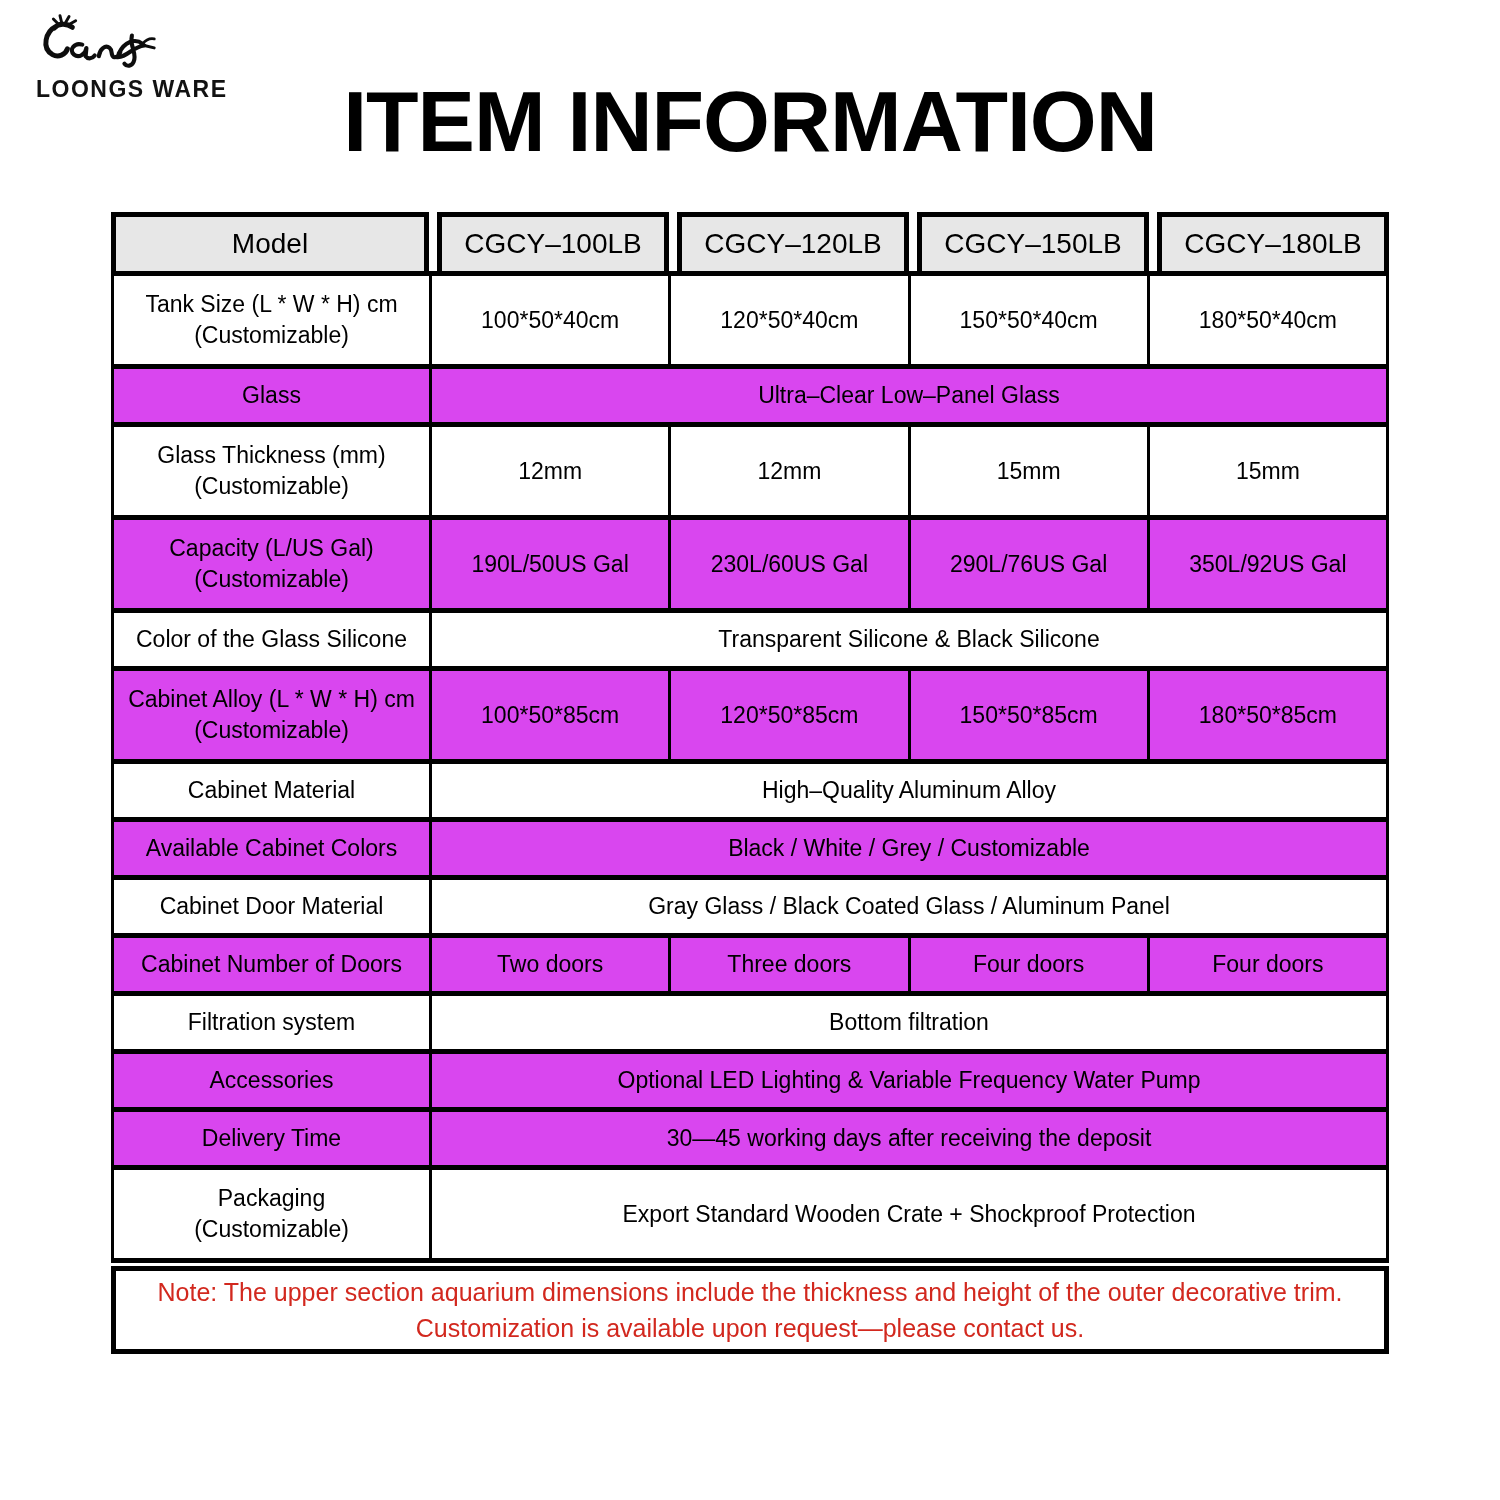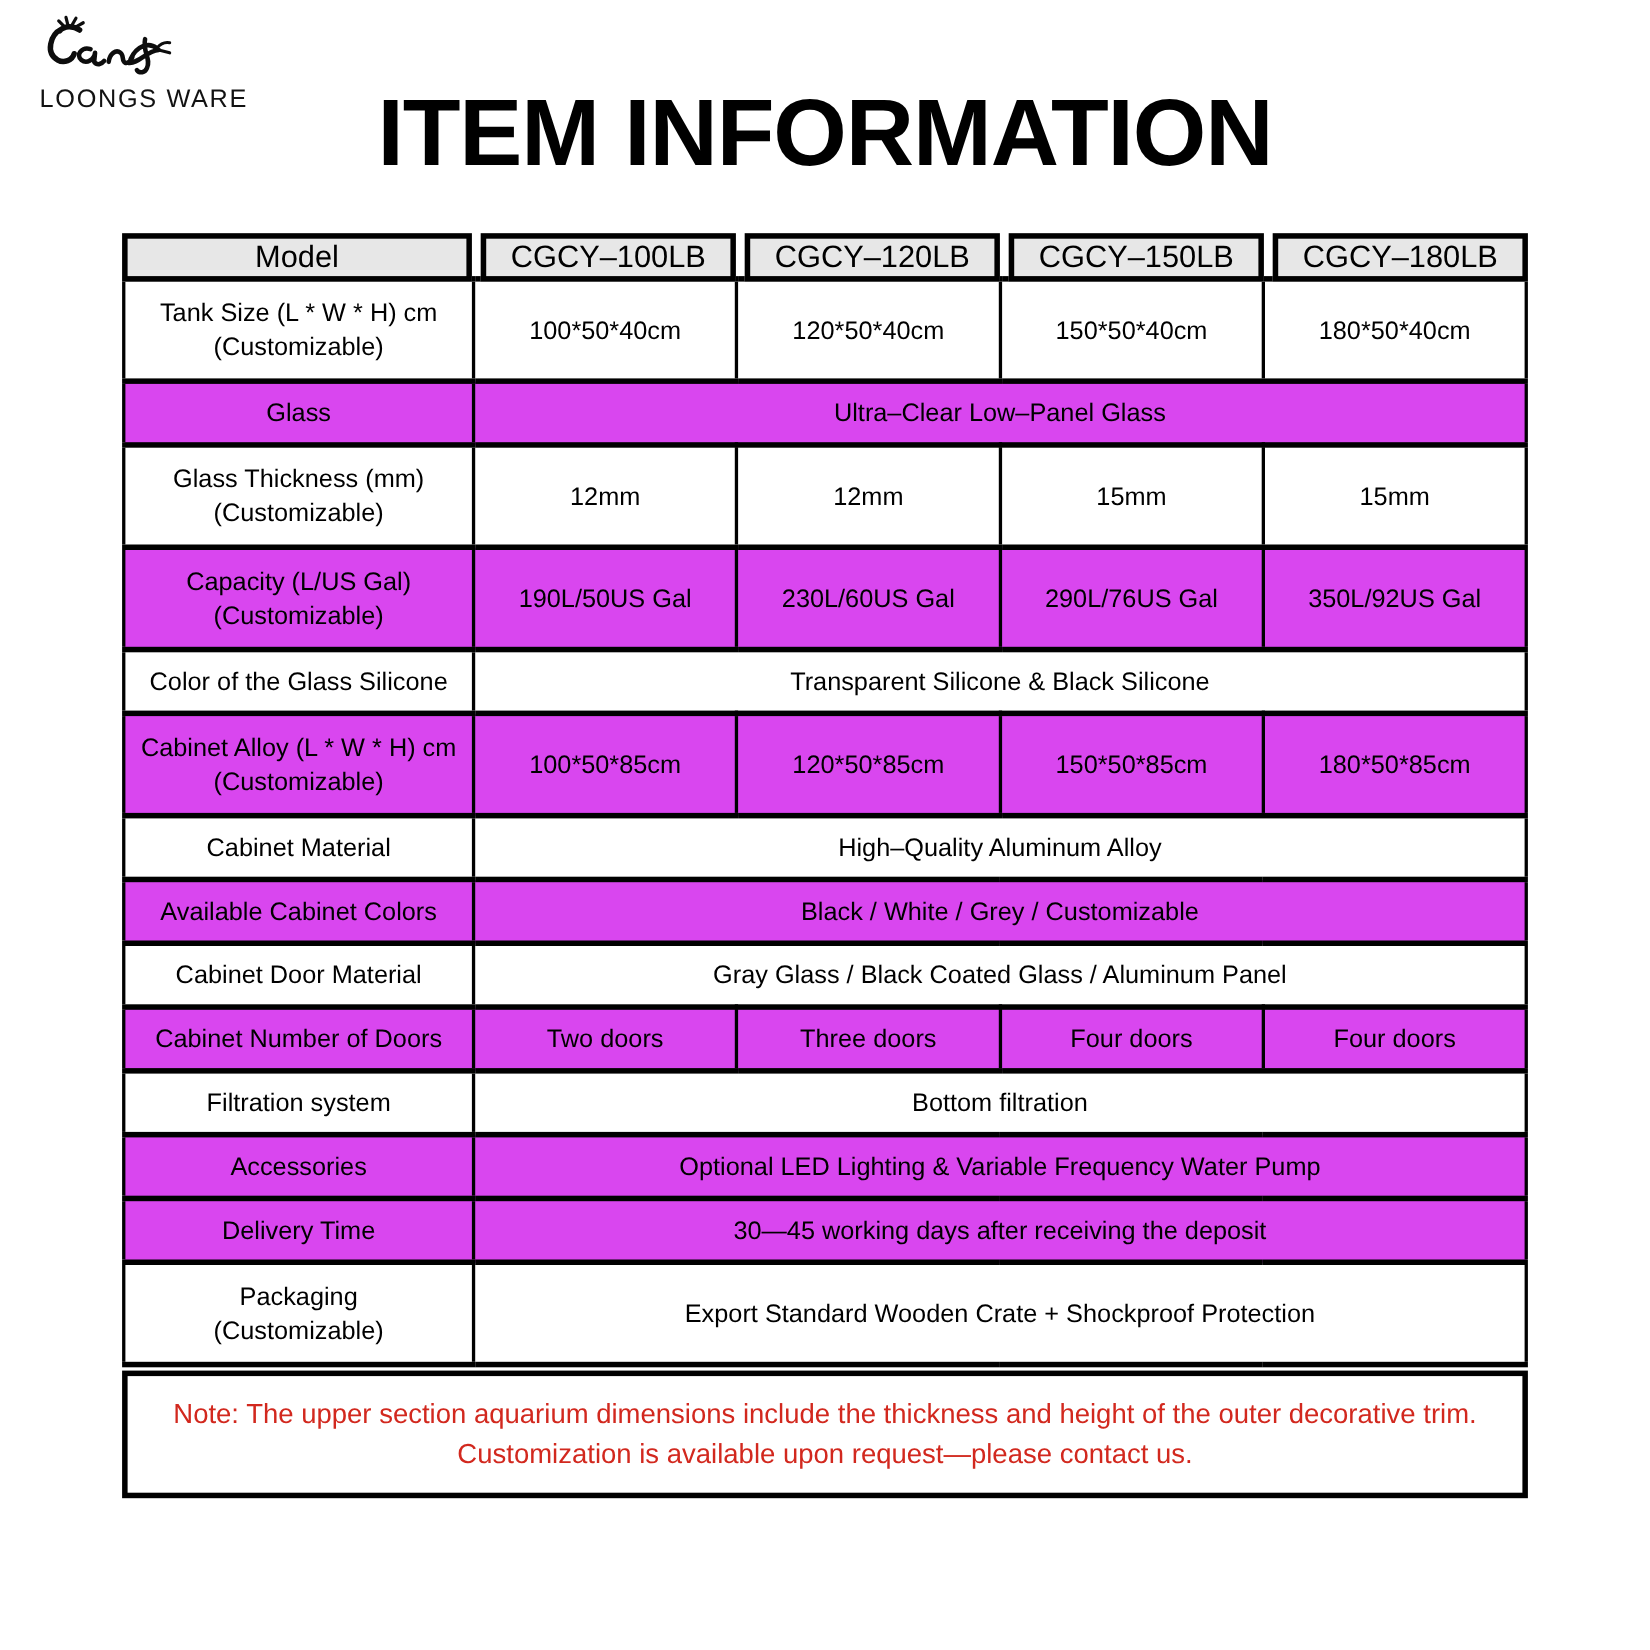--- a/index.html
+++ b/index.html
@@ -9,21 +9,21 @@
     font-family:"Liberation Sans", sans-serif;
     color:#000;
     position:relative;
     overflow:hidden;
   }
 
   
   .brand { position:absolute; top:12px; left:36px; width:210px; }
   .brand svg { display:block; }
   .wordmark {
-    font-size:23px; font-weight:normal; letter-spacing:1.5px;
+    font-size:23px; font-weight:bold; letter-spacing:1.5px;
     color:#121212; margin-top:2px; white-space:nowrap;
   }
 
   
   .page-title {
     text-align:center;
     margin-top:76px;
     font-size:86px;
     font-weight:800;
     letter-spacing:-1px;
@@ -36,21 +36,21 @@
   .model-row {
     display:grid;
     grid-template-columns:318px repeat(4, 1fr);
     column-gap:8px;
     position:relative;
     z-index:2;
   }
   .model-box {
     border:5px solid #000;
     background:#e7e7e7;
-    height:44px;
+    height:64px;
     display:flex; align-items:center; justify-content:center;
     font-size:28px;
     white-space:nowrap;
   }
 
   table.spec {
     width:100%;
     border-collapse:collapse;
     table-layout:fixed;
     margin-top:-5px;
@@ -69,21 +69,21 @@
     height:58px;
     background:#ffffff;
   }
   tr.two-line td { height:93px; }
   tr.shaded td { background:#d946ef; }
 
   
   .note-box {
     border:5px solid #000;
     margin-top:3px;
-    padding:17px 10px;
+    padding:3px 10px;
     text-align:center;
     font-size:25px;
     line-height:36px;
     background:#fff;
   }
   .note-box div { white-space:nowrap; }
 </style>
 </head>
 <body>
 

